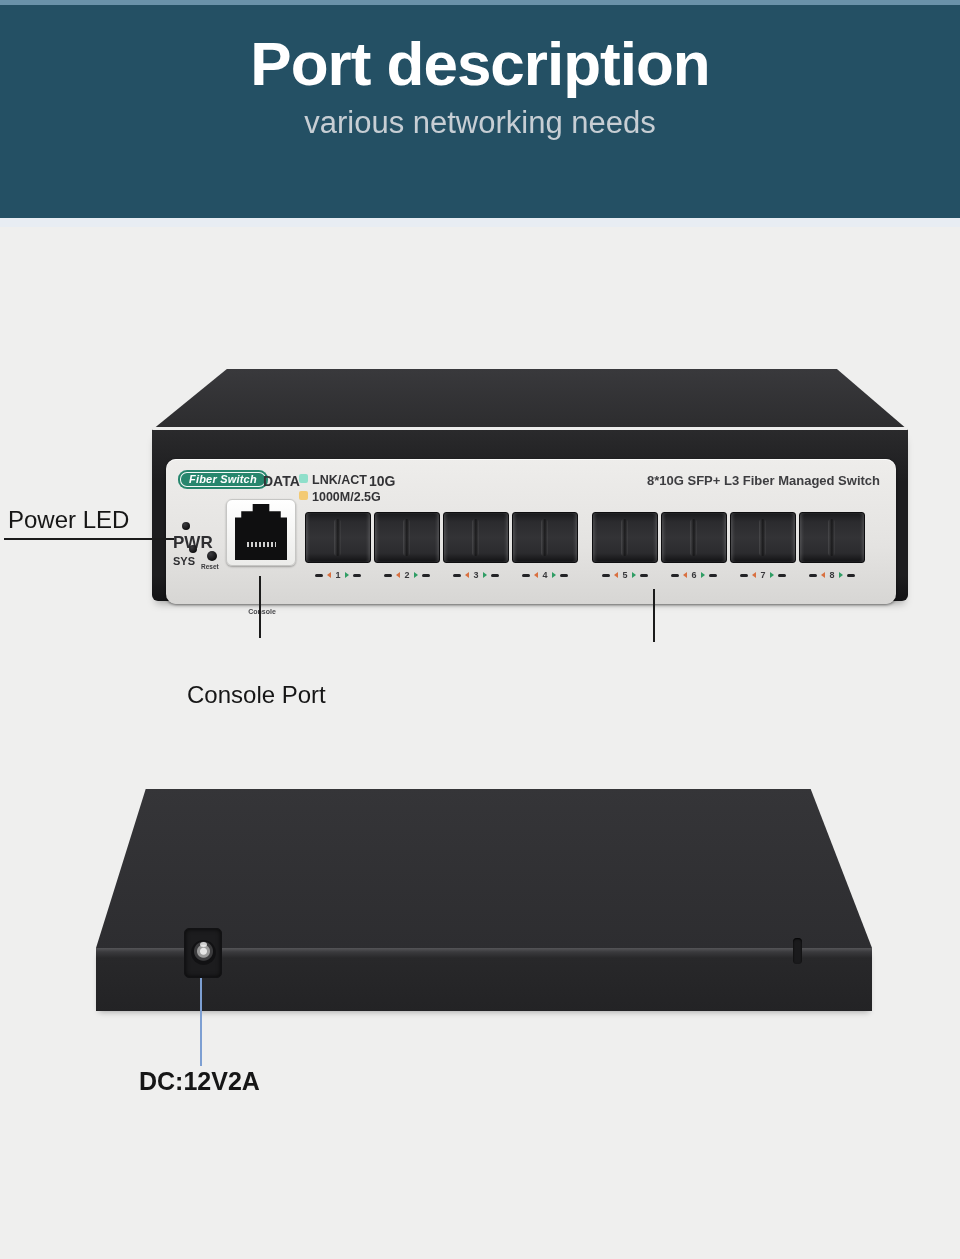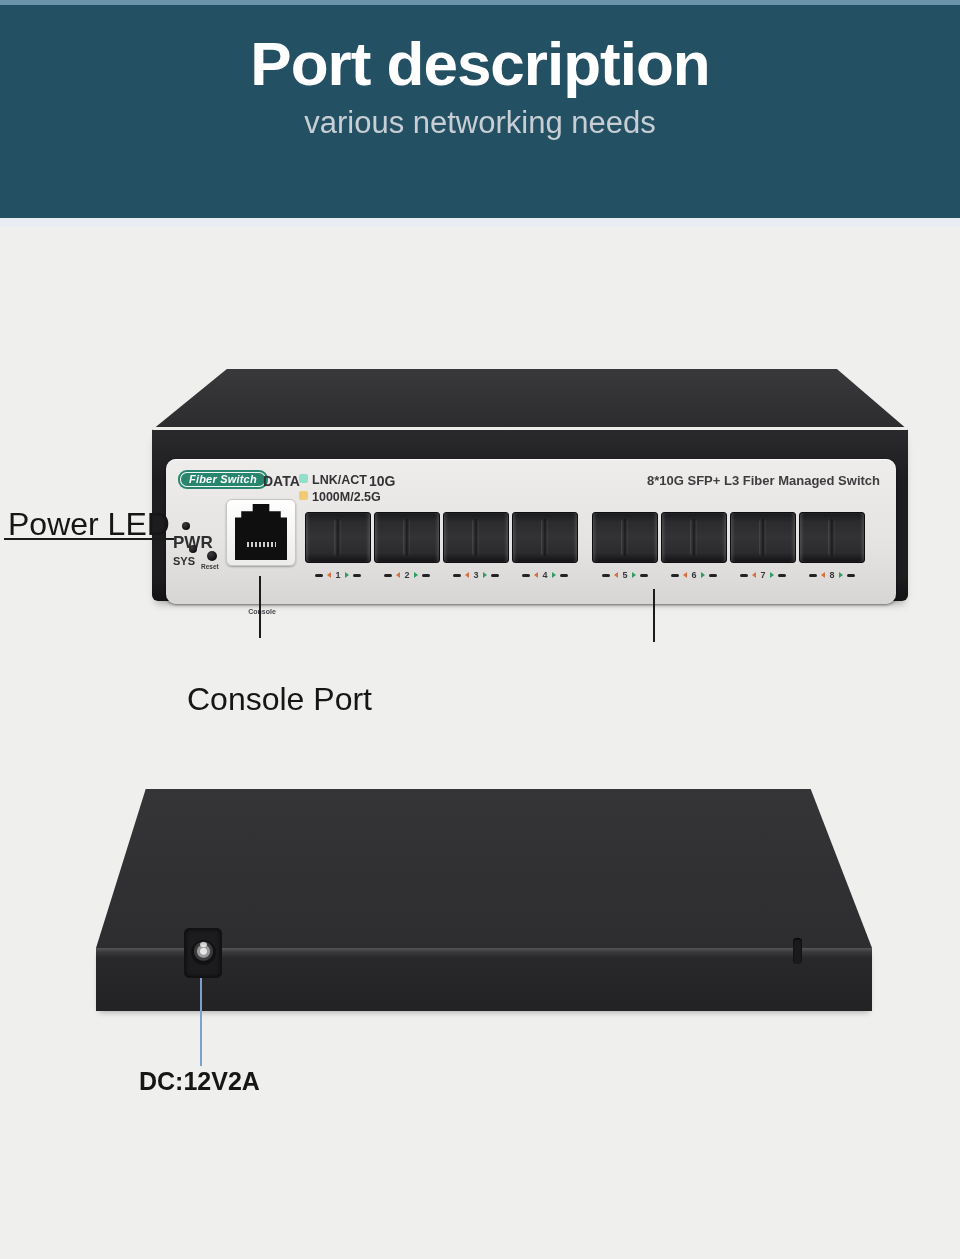--- a/index.html
+++ b/index.html
@@ -75,21 +75,21 @@
               background:linear-gradient(90deg,rgba(255,255,255,.12),rgba(0,0,0,.45) 55%,rgba(255,255,255,.08)); }
   .port-ind { margin-top:7px; height:10px; display:flex; align-items:center; gap:4px; }
   .ind-bar { width:8px; height:3px; background:#232326; border-radius:1.5px; }
   .tri-l { width:0; height:0; border-top:3.5px solid transparent; border-bottom:3.5px solid transparent;
            border-right:4.5px solid #d97040; }
   .tri-r { width:0; height:0; border-top:3.5px solid transparent; border-bottom:3.5px solid transparent;
            border-left:4.5px solid #2f9d64; }
   .ind-num { font-size:9px; font-weight:700; color:#39393c; line-height:10px; }
 
   
-  .ann { position:absolute; font-size:32px; color:#161616; }
+  .ann { position:absolute; font-size:24px; color:#161616; }
   .ann-bold { font-weight:700;text-align:center; }
   .ann-power   { left:8px;   top:506px; }
   .ann-console { left:187px; top:641px;margin-top:40px; }
   .ann-sfp     { left:537px; top:645px; }
   .ann-dc      { left:139px; top:1067px; font-size:25px; }
   .line { position:absolute; background:#1b1b1b; }
   .line-power   { left:4px;   top:538px; width:170px; height:2px; }
   .line-console { left:259px; top:576px; width:2px;  height:62px; }
   .line-sfp     { left:653px; top:589px; width:2px;  height:53px; }
   .line-dc      { left:200px; top:978px; width:2px;  height:88px; background:#7d9fd2; }

